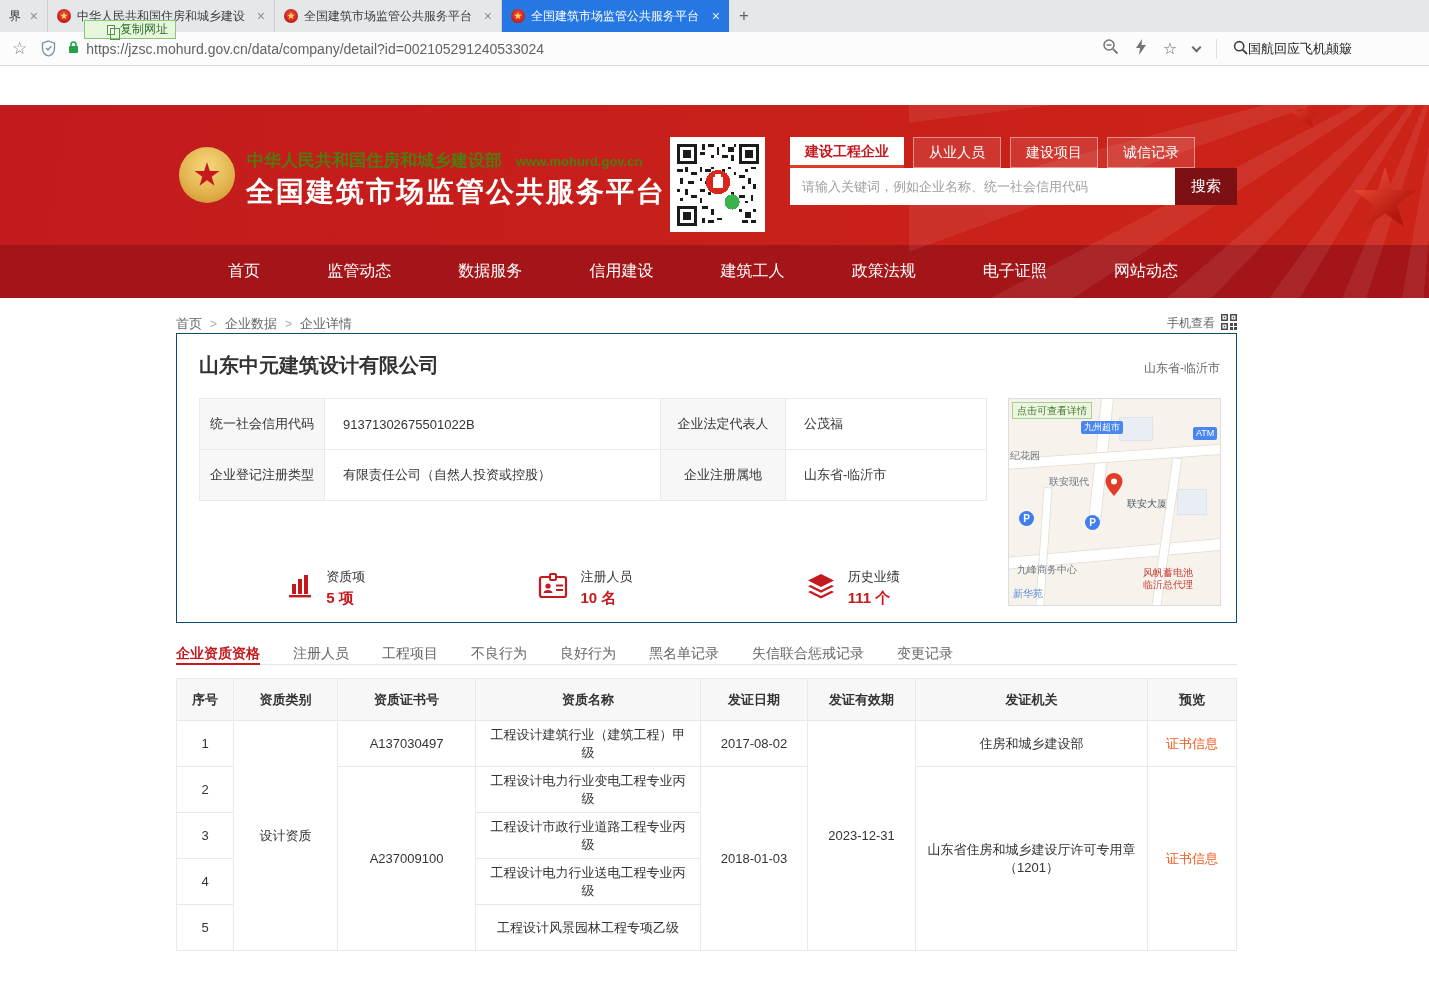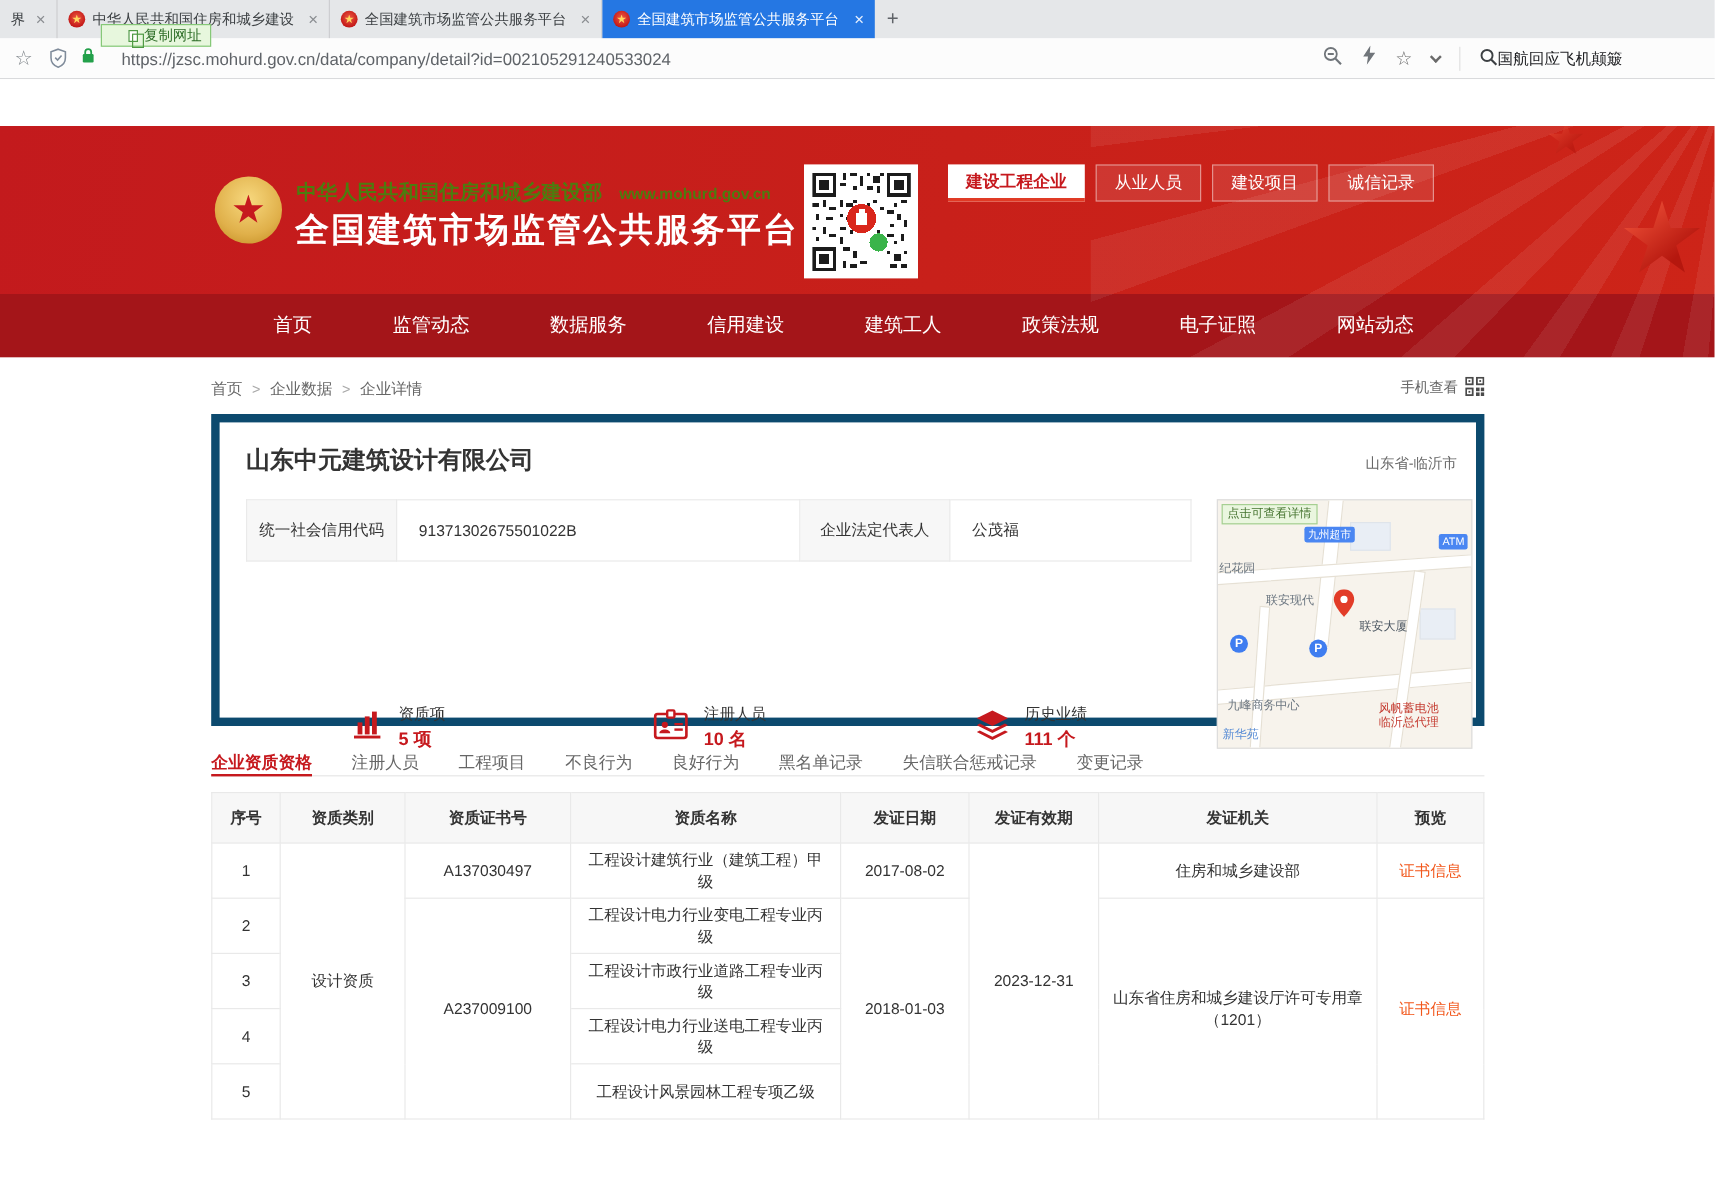--- a/index.html
+++ b/index.html
@@ -29,21 +29,21 @@
              background:#e7f7dd; border:1px solid #86c878; color:#2e6e28; font-size:12px; }
   .copy-ic { width:8px; height:10px; border:1px solid #4f9a44; background:#fff; position:relative; }
   .copy-ic::before { content:""; position:absolute; left:2px; top:2px; width:8px; height:10px;
                      border:1px solid #4f9a44; }
 
   .addressbar { position:absolute; top:32px; left:0; width:1429px; height:34px;
                 background:#fcfcfc; border-bottom:1px solid #d9dadc;
                 display:flex; align-items:center; }
   .abar-star { font-size:17px; color:#80868b; margin:0 14px 0 12px; cursor:pointer; }
   .shield { display:flex; margin-right:12px; cursor:pointer; }
-  .urlbox { display:flex; align-items:center; gap:22px; flex:1; cursor:text; }
+  .urlbox { display:flex; align-items:center; gap:7px; flex:1; cursor:text; }
   .url-text { font-size:14px; color:#5f6368; }
   .abar-icons { display:flex; align-items:center; gap:16px; margin-right:16px; }
   .abar-icons > * { cursor:pointer; }
   .chev { width:7px; height:7px; border-right:2px solid #6a6a6a; border-bottom:2px solid #6a6a6a;
           transform:rotate(45deg); margin-top:-3px; }
   .tstar { font-size:16px; color:#6a6a6a; }
   .abar-sep { width:1px; height:20px; background:#e0e0e0; margin-right:16px; }
   .hotsearch { display:flex; align-items:center; gap:0; width:196px; font-size:13px;
                color:#202124; cursor:pointer; }
 
@@ -91,21 +91,21 @@
   .nav-item { color:#fff; font-size:16px; cursor:pointer; }
 
   
   .wrap { position:absolute; top:232px; left:176px; width:1061px; }
   .breadcrumb { margin-top:16px; display:flex; align-items:center; font-size:13px; color:#666; }
   .bc-link { cursor:pointer; }
   .bc-sep { margin:0 8px; color:#aaa; font-size:12px; }
   .bc-right { margin-left:auto; display:flex; align-items:center; gap:6px; color:#666;
               font-size:12px; cursor:pointer; }
 
-  .card { margin-top:12px; border:7px solid #0c4a6e; height:260px; position:relative; }
+  .card { margin-top:0; border:1px solid #0c4a6e; height:290px; position:relative; }
   .company-name { position:absolute; left:22px; top:18px; font-size:20px; font-weight:bold; color:#333; }
   .company-region { position:absolute; right:16px; top:26px; font-size:12px; color:#666; }
   .info-table { position:absolute; left:22px; top:64px; width:787px; border-collapse:collapse;
                 table-layout:fixed; }
   .info-table td { border:1px solid #eaeaea; height:51px; font-size:13px; color:#333; }
   .info-table td.lbl { background:#f7f7f7; text-align:center; }
   .info-table td.val { padding:0 18px; }
 
   .stats { position:absolute; left:22px; top:234px; width:787px; display:flex;
            justify-content:space-around; }
@@ -335,20 +335,24 @@
         <circle cx="19.5" cy="20.5" r="2.7" fill="#3ab44a"></circle>
       </svg>
     </div>
 
     <div class="stabs">
       <div class="stab active">建设工程企业</div>
       <div class="stab">从业人员</div>
       <div class="stab">建设项目</div>
       <div class="stab">诚信记录</div>
     </div>
+    <div class="ssearch">
+      <input type="text" placeholder="请输入关键词，例如企业名称、统一社会信用代码" style="">
+      <div class="sbtn">搜索</div>
+    </div>
 
     <div class="nav-content">
       <span class="nav-item">首页</span>
       <span class="nav-item">监管动态</span>
       <span class="nav-item">数据服务</span>
       <span class="nav-item">信用建设</span>
       <span class="nav-item">建筑工人</span>
       <span class="nav-item">政策法规</span>
       <span class="nav-item">电子证照</span>
       <span class="nav-item">网站动态</span>
@@ -395,20 +399,26 @@
             <col style="width:336px">
             <col style="width:125px">
             <col style="width:201px">
           </colgroup>
         <tbody>
             <tr>
           <td class="lbl">统一社会信用代码</td>
           <td class="val">91371302675501022B</td>
           <td class="lbl">企业法定代表人</td>
           <td class="val">公茂福</td>
+        </tr>
+        <tr>
+          <td class="lbl">企业登记注册类型</td>
+          <td class="val">有限责任公司（自然人投资或控股）</td>
+          <td class="lbl">企业注册属地</td>
+          <td class="val">山东省-临沂市</td>
         </tr>
       </tbody>
         </table>
 
       <div class="stats">
         <div class="stat">
           <span>
             <svg width="30" height="30" viewBox="0 0 30 30" fill="#c6191e">
                 <rect x="4" y="24" width="22" height="2.4"></rect>
                 <rect x="7" y="13" width="4" height="10"></rect>

